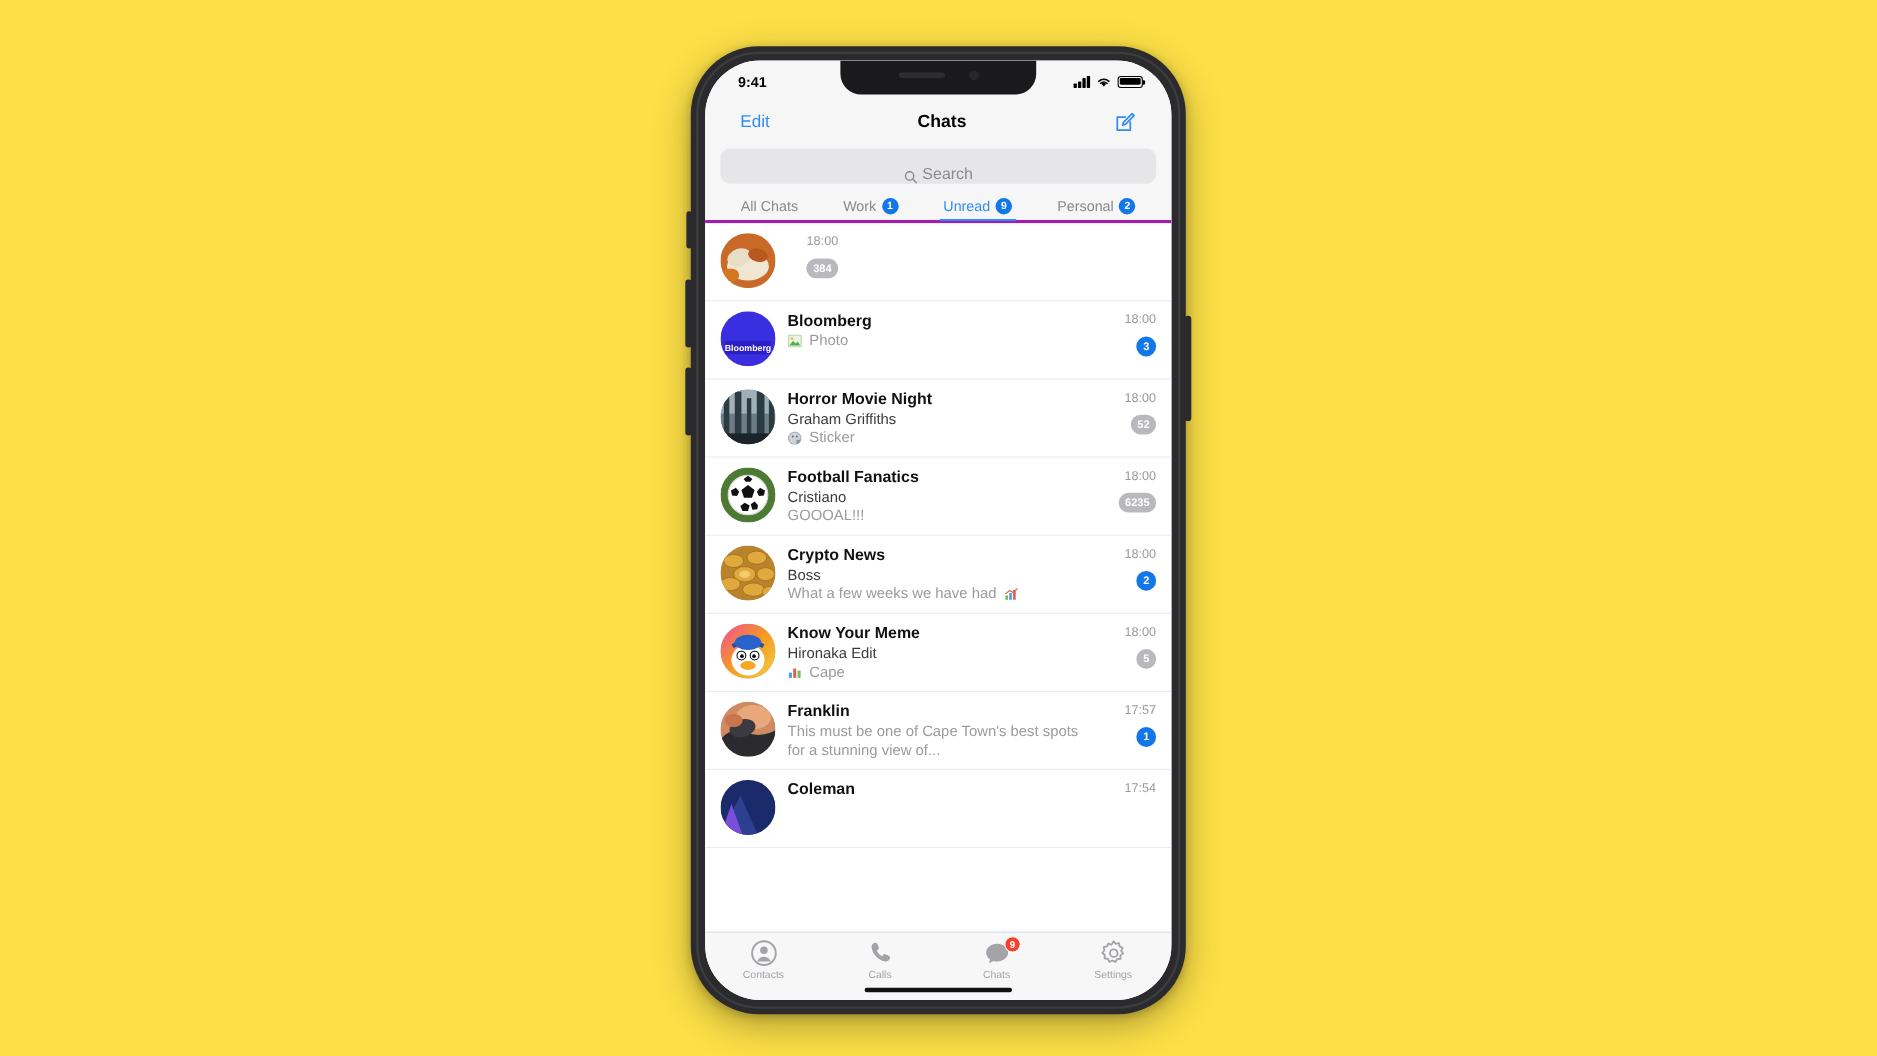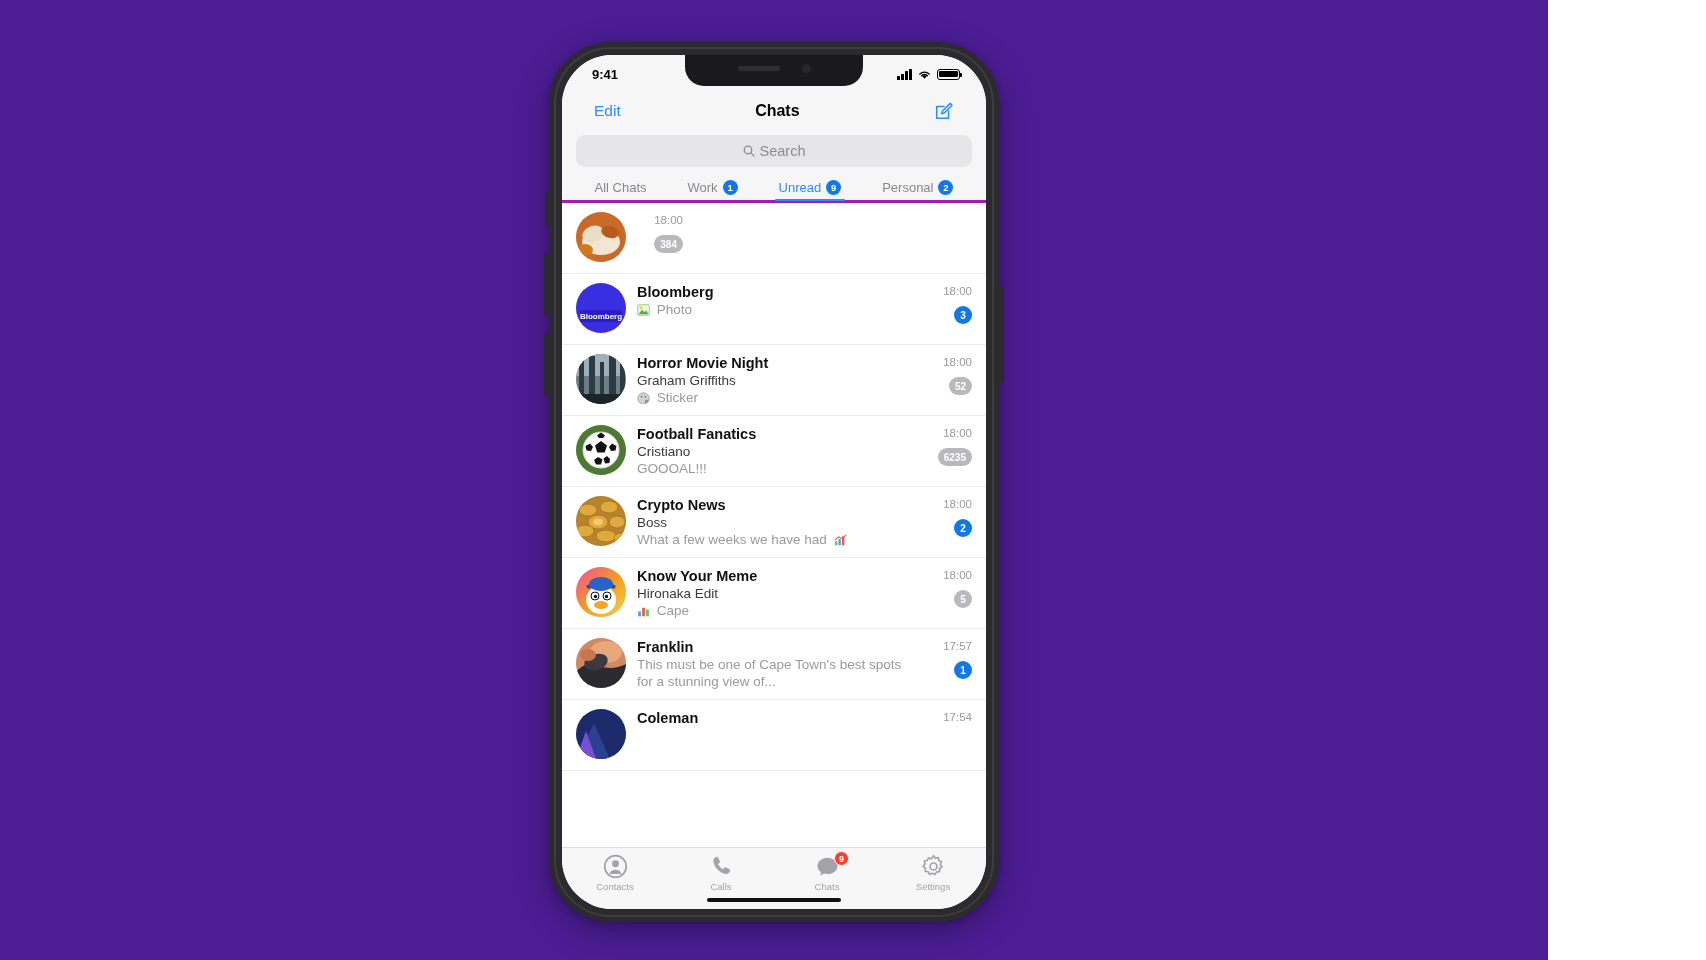--- a/index.html
+++ b/index.html
@@ -4,23 +4,23 @@
 <style>
   * { box-sizing: border-box; margin: 0; padding: 0; }
   html, body {
     width: 1706px; height: 960px;
     background: #ffffff;
     font-family: "Liberation Sans", sans-serif;
     overflow: hidden;
   }
   #stage {
     position: relative;
-    width: 1548px; height: 960px;
+    width: 1706px; height: 960px;
     display: flex; align-items: center; justify-content: center;
-    background: #4c1d95;
+    background: #fde047;
   }
 
   
   .phone {
     position: relative;
     width: 450px; height: 880px;
     background: #2b2b2d;
     border-radius: 62px;
     box-shadow: 0 10px 34px rgba(0,0,0,.30), 0 2px 8px rgba(0,0,0,.20);
     padding: 13px;
@@ -94,21 +94,21 @@
     padding: 0 32px;
   }
   .nav-edit { color: #2f8cf6; font-size: 15.5px; }
   .nav-title { font-size: 16px; font-weight: bold; color: #000; }
   .compose { width: 20px; height: 20px; }
 
   
   .searchwrap { background: #f6f6f7; padding: 2px 14px 9px; flex: 0 0 auto; }
   .searchbar {
     height: 32px; background: #e6e6e8; border-radius: 9px;
-    display: flex; align-items: center; justify-content: center; gap: 5px;
+    display: flex; align-items: flex-end; justify-content: center; gap: 5px;
     color: #8b8b90; font-size: 14.5px;
   }
   .mag { width: 12px; height: 12px; }
 
   
   .tabs {
     background: #f6f6f7;
     flex: 0 0 auto;
     display: flex; align-items: flex-end; justify-content: space-around;
     padding: 0 12px;

